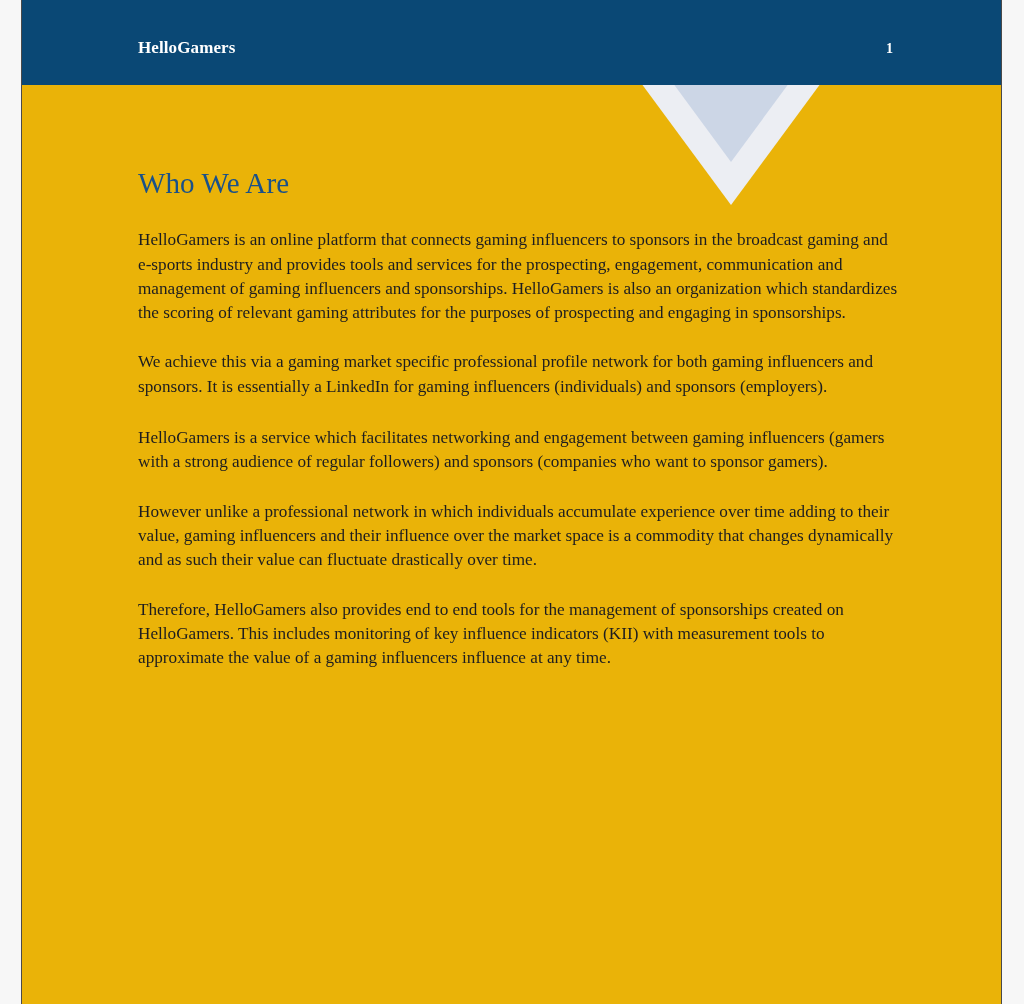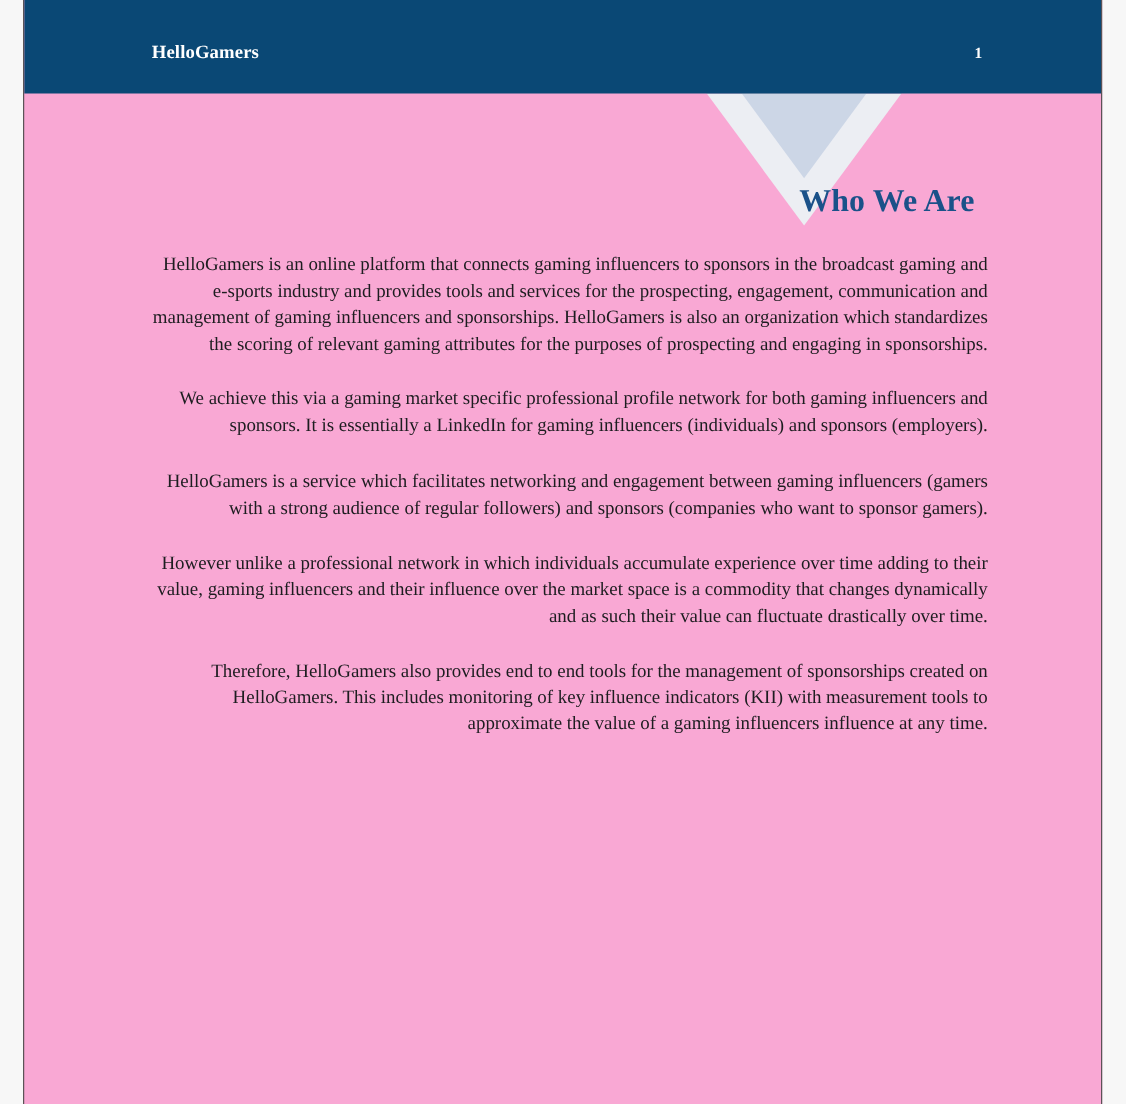--- a/index.html
+++ b/index.html
@@ -14,26 +14,25 @@
     overflow: hidden;
   }
 
   
   #page-sheet {
     position: absolute;
     left: 21px;
     top: 0;
     width: 981px;
     height: 1004px;
-    background: #f9a8d4;
+    background: #eab308;
     border-left: 1px solid #4a4a4a;
     border-right: 1px solid #4a4a4a;
     box-sizing: border-box;
     overflow: hidden;
-    text-align: right;
   }
 
   
   #deco-layer {
     position: absolute;
     left: 0;
     top: 0;
     width: 100%;
     height: 260px;
     pointer-events: none;
@@ -89,23 +88,23 @@
     font-weight: normal;
     color: #16161a;
     margin: 0 0 0 0;
     padding: 0;
     line-height: 1.2;
     letter-spacing: -0.2px;
   }
 
   .section-heading {
     font-size: 29px;
-    font-weight: bold;
+    font-weight: normal;
     color: #1a5189;
-    margin: 12px;
+    margin: 0;
     padding: 0;
     line-height: 1.25;
     letter-spacing: .1px;
   }
   #heading-who-we-are { margin-top: 52px; }
   #heading-what-we-sell { margin-top: 30px; }
 
   .body-paragraph {
     font-size: 17.2px;
     line-height: 24.3px;

